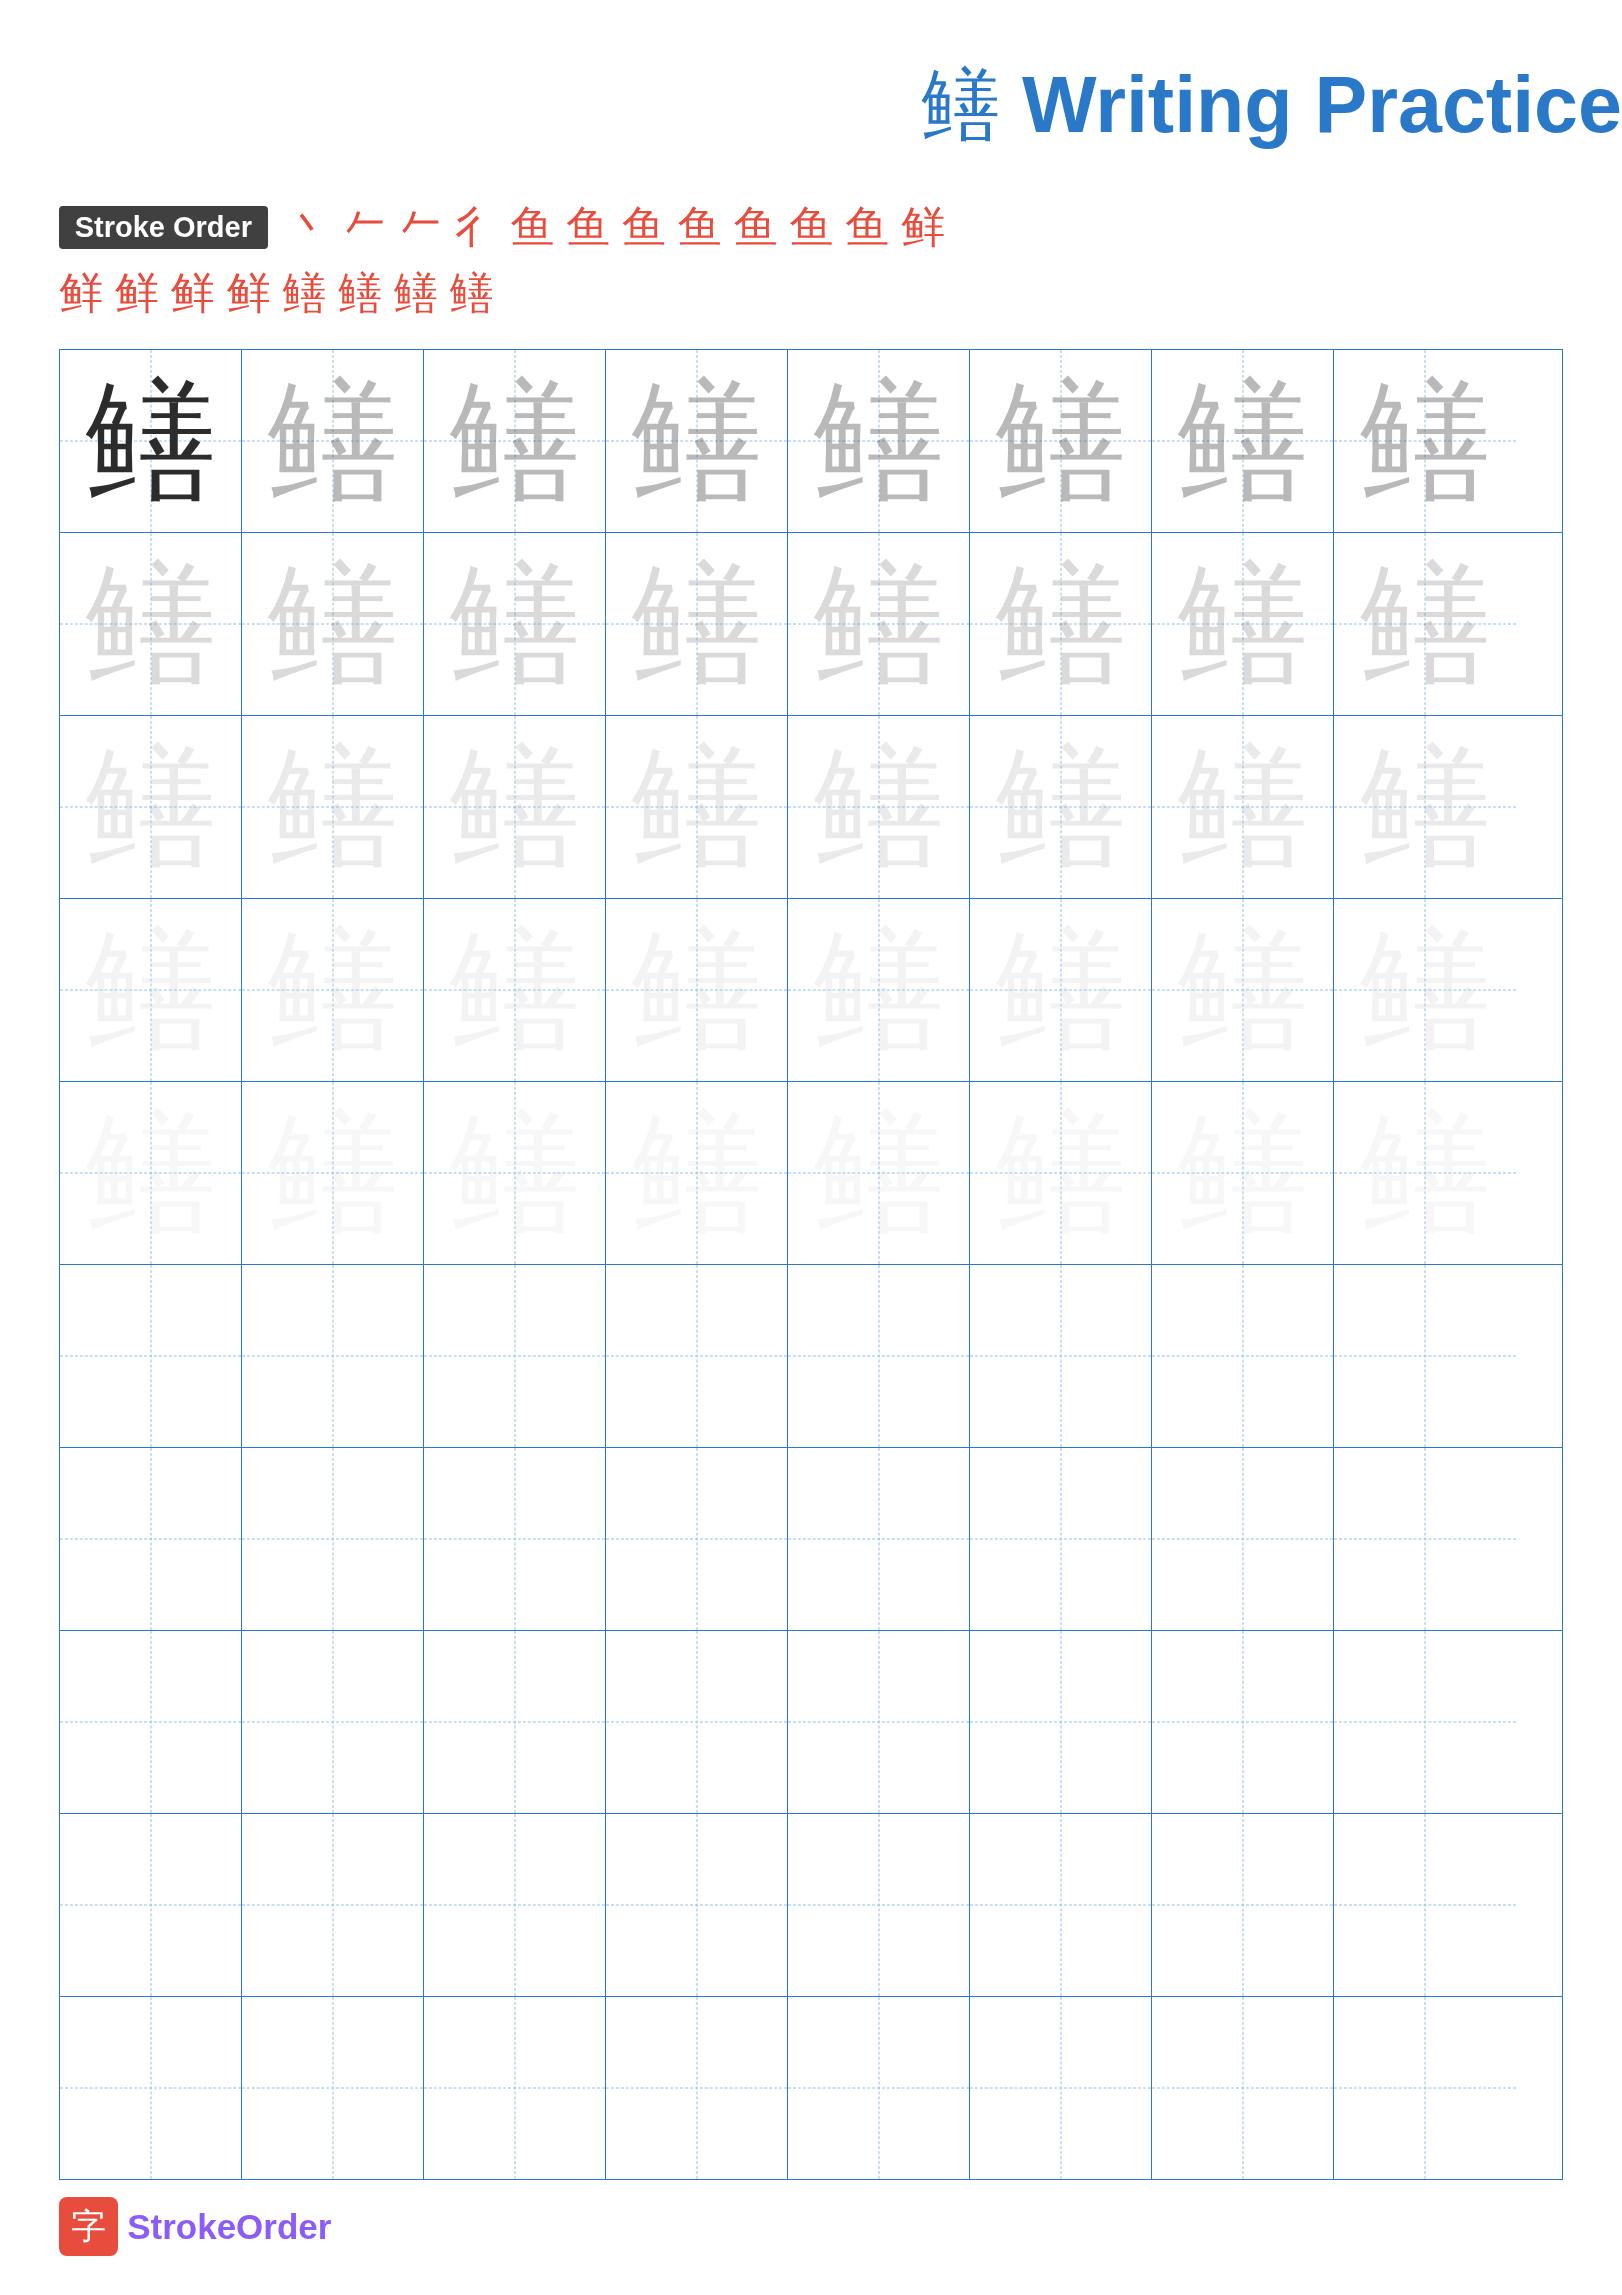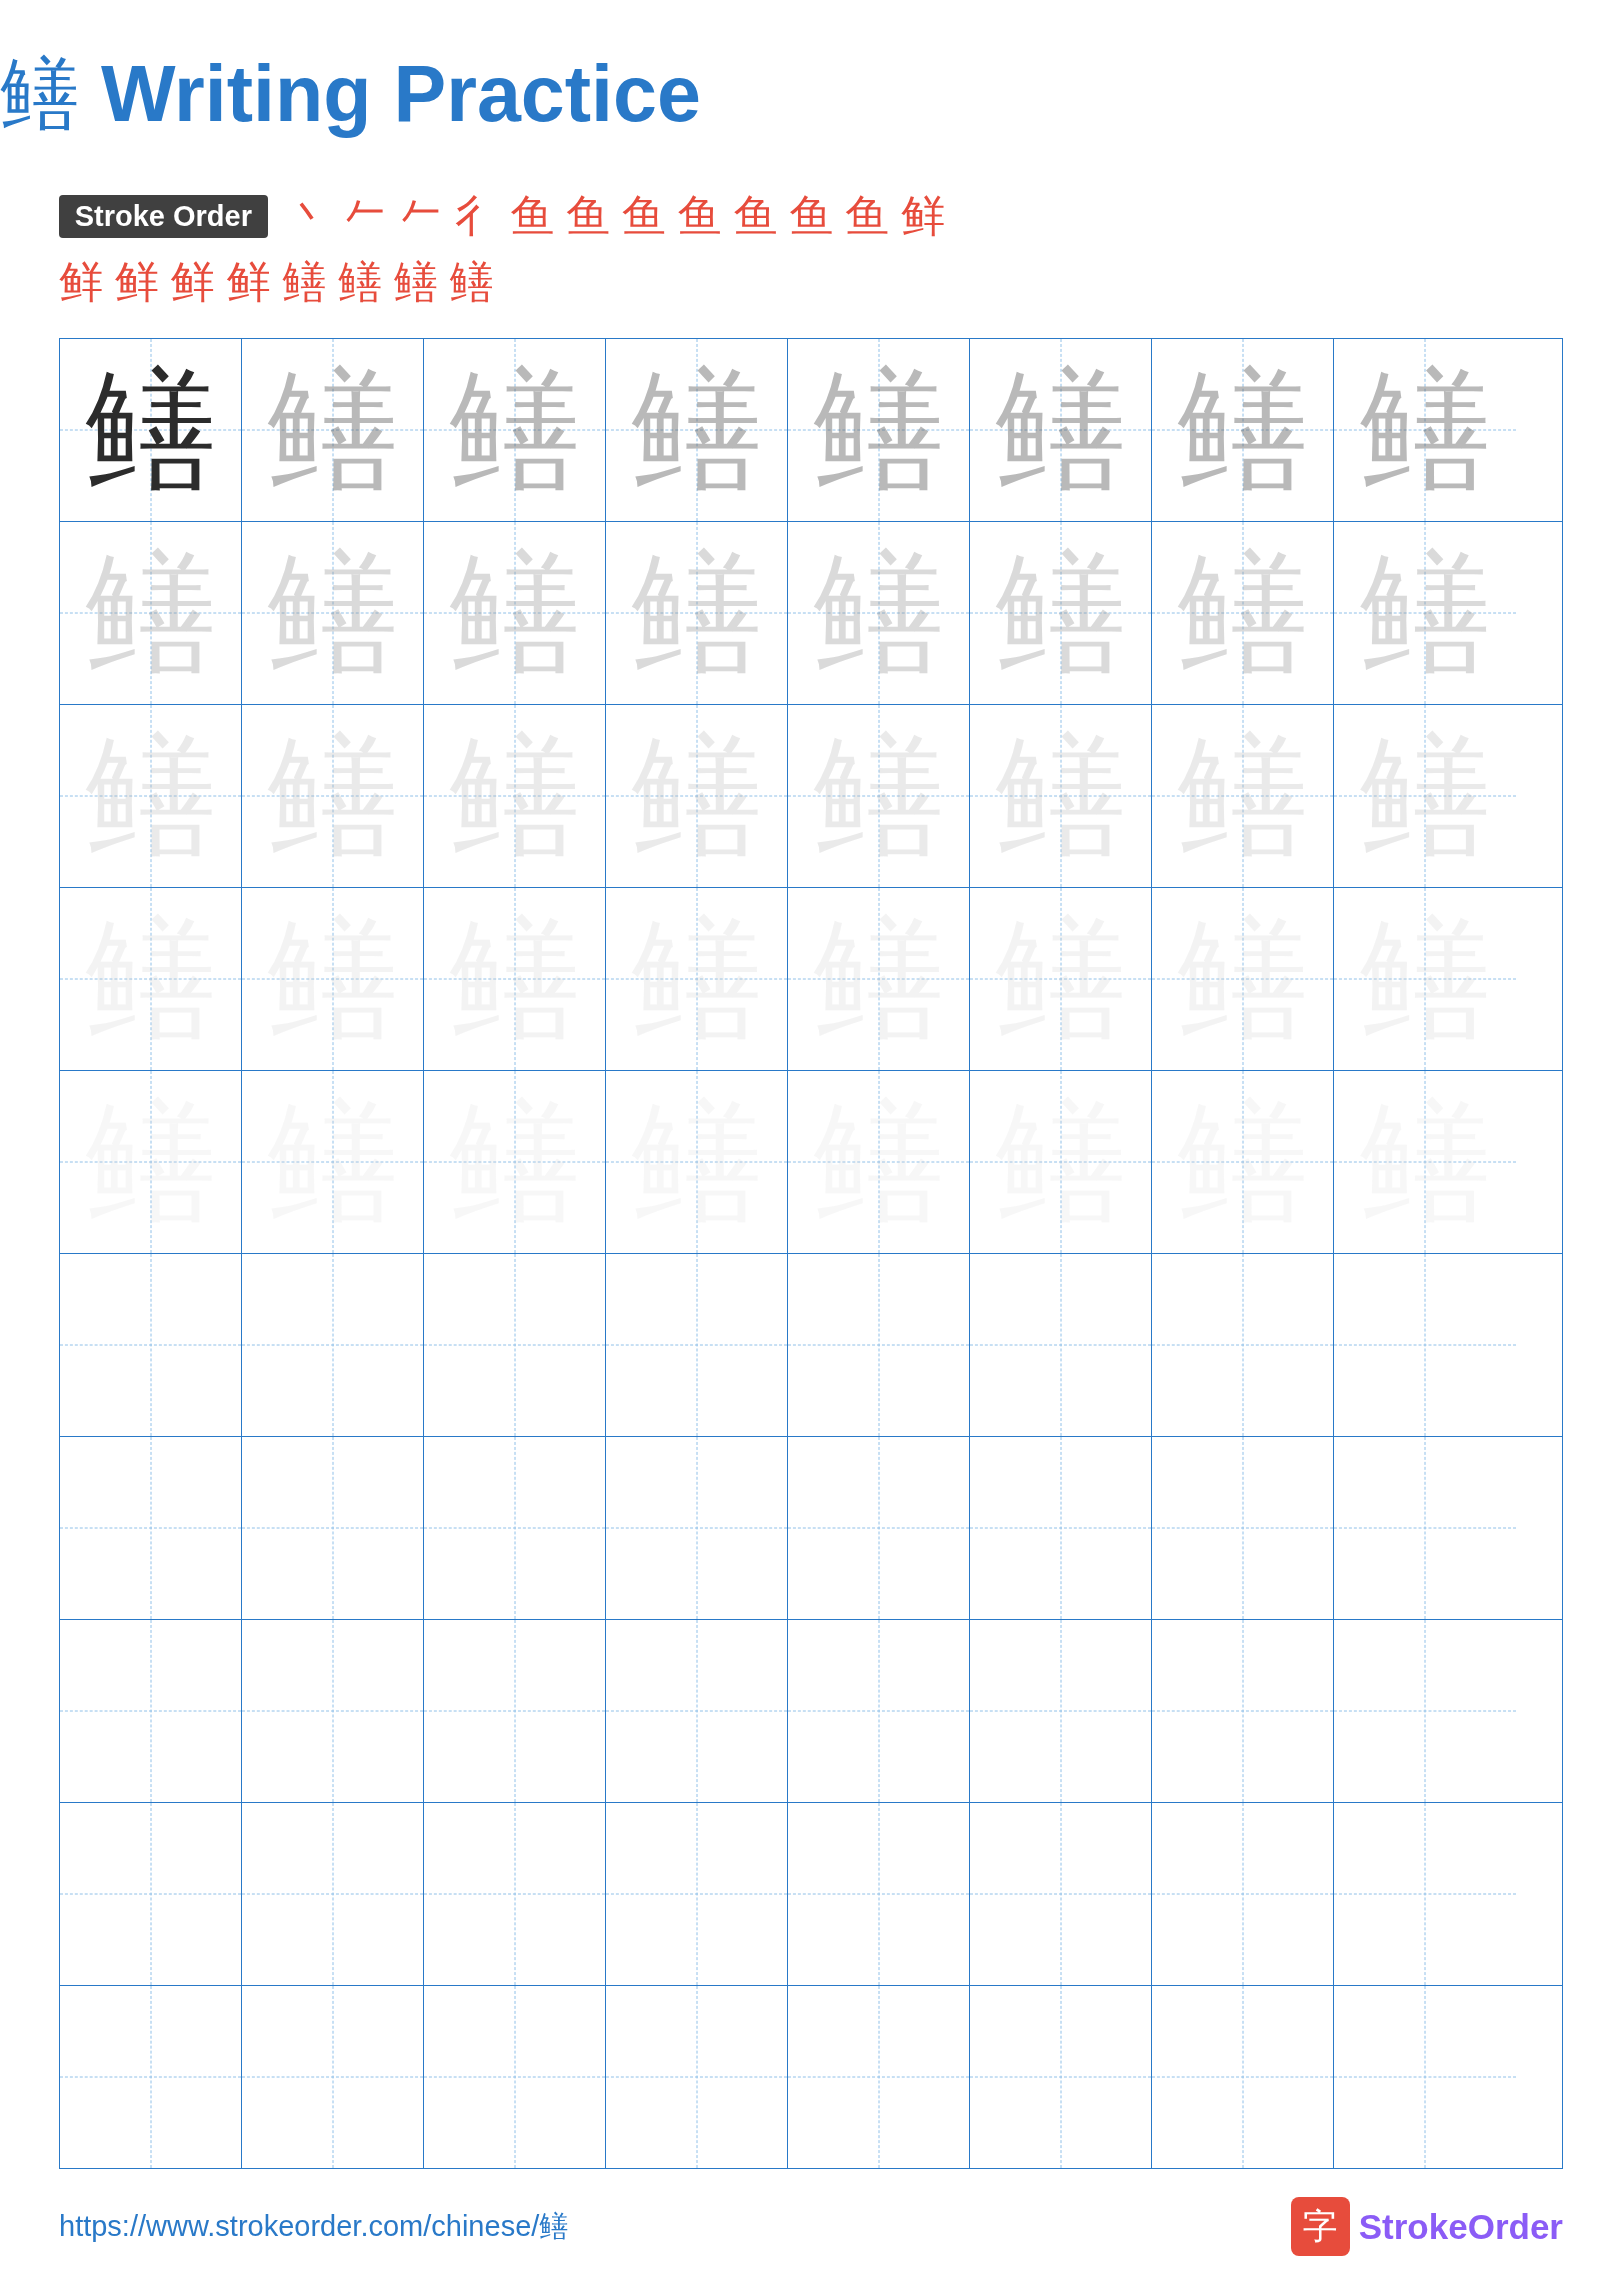--- a/index.html
+++ b/index.html
@@ -6,22 +6,22 @@
     body {
       width: 1622px;
       height: 2295px;
       background: #ffffff;
       font-family: serif;
       position: relative;
       overflow: hidden;
     }
 
     .page-title {
-      text-align: left;
-      padding-top: 42px;
+      text-align: right;
+      padding-top: 53px;
       margin-bottom: 39px;
     }
     .page-title span.char {
       color: #2979c8;
       font-size: 79px;
     }
     .page-title span.text {
       color: #2979c8;
       font-size: 79px;
       font-family: Arial, sans-serif;
@@ -403,19 +403,18 @@
     <div class="grid-cell"></div>
     <div class="grid-cell"></div>
     <div class="grid-cell"></div>
     <div class="grid-cell"></div>
     <div class="grid-cell"></div>
     <div class="grid-cell"></div>
   </div>
 </div>
 
 <div class="footer">
-  <span class="footer-url">https://www.strokeorder.com/chinese/鳝</span>
   <div class="footer-brand">
     <div class="footer-brand-icon">字</div>
     <span class="footer-brand-text"><span>StrokeOrder</span></span>
   </div>
 </div>
 
 
 </body></html>

